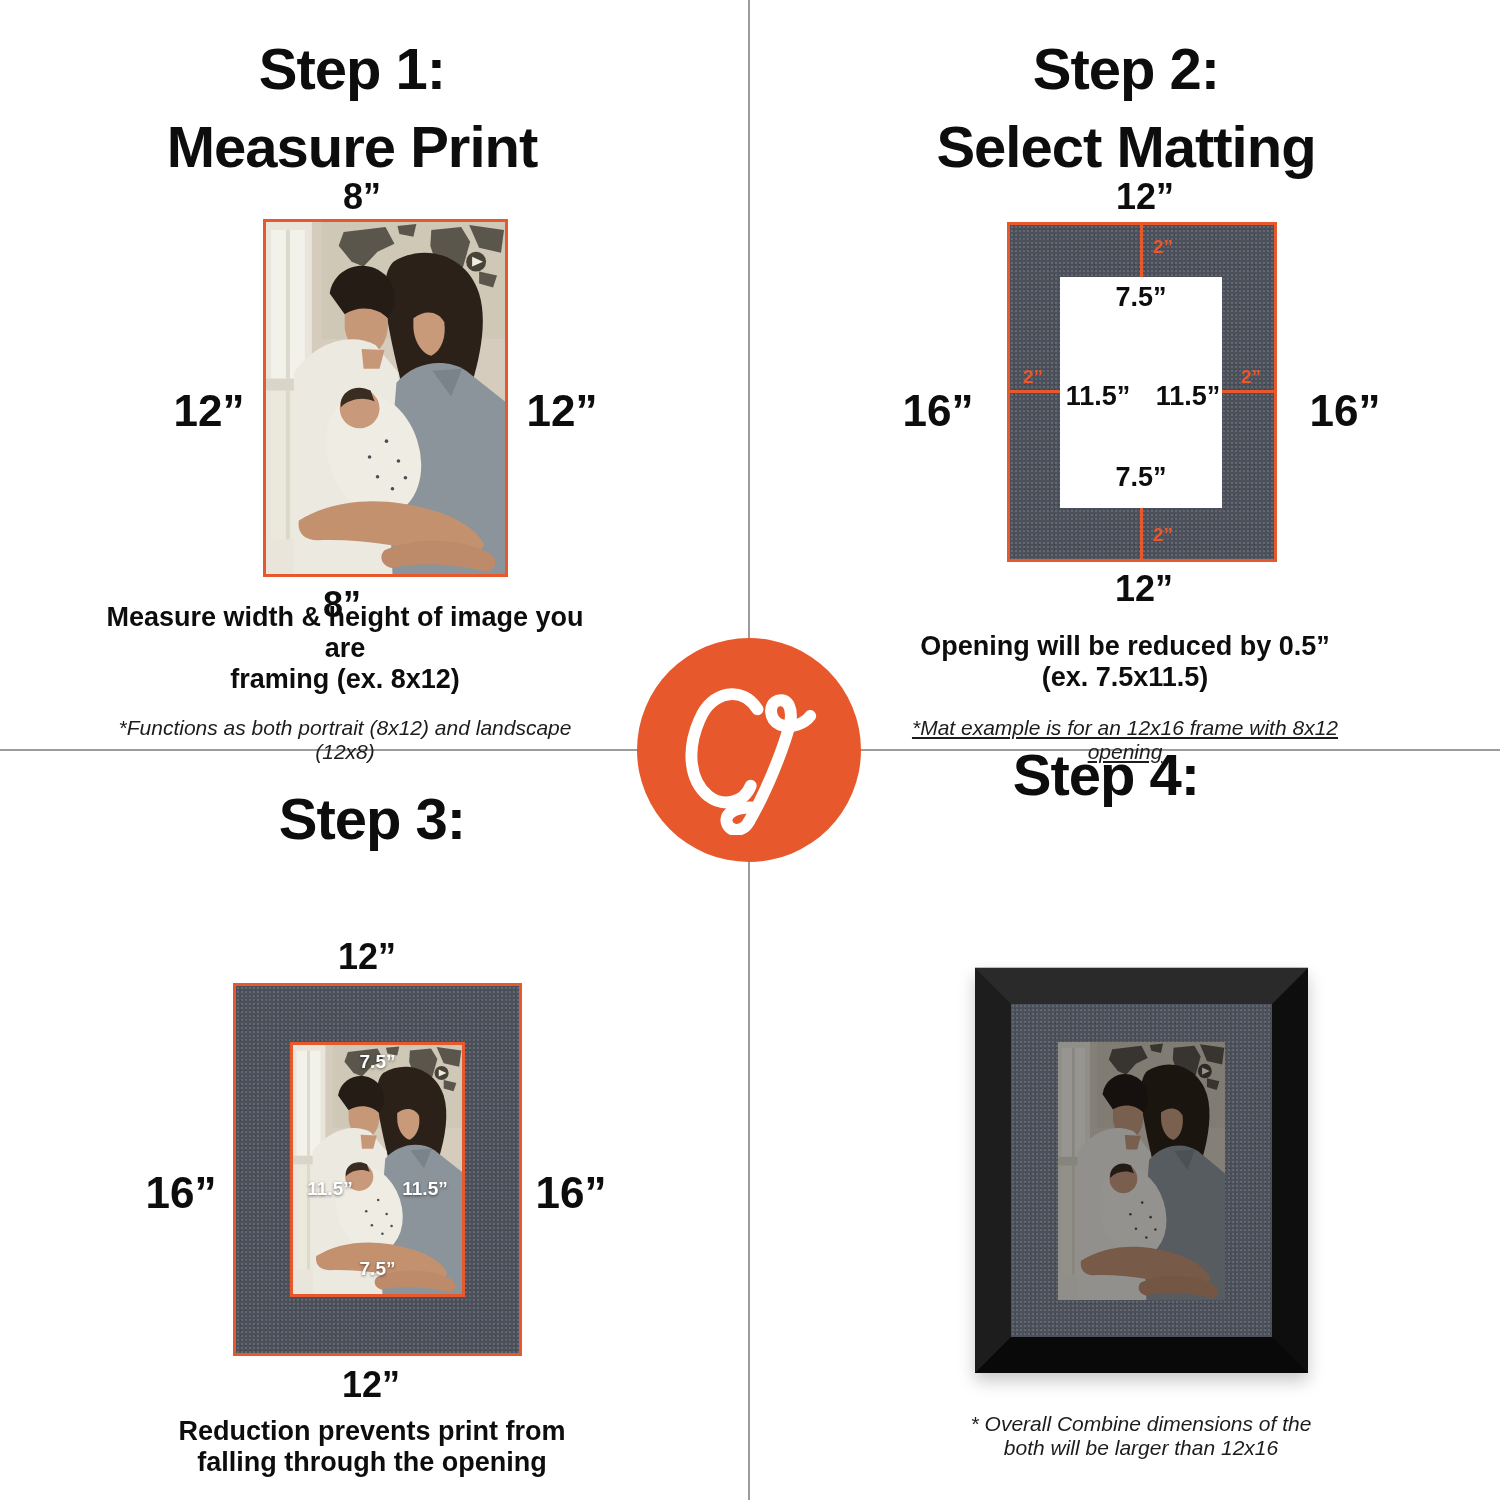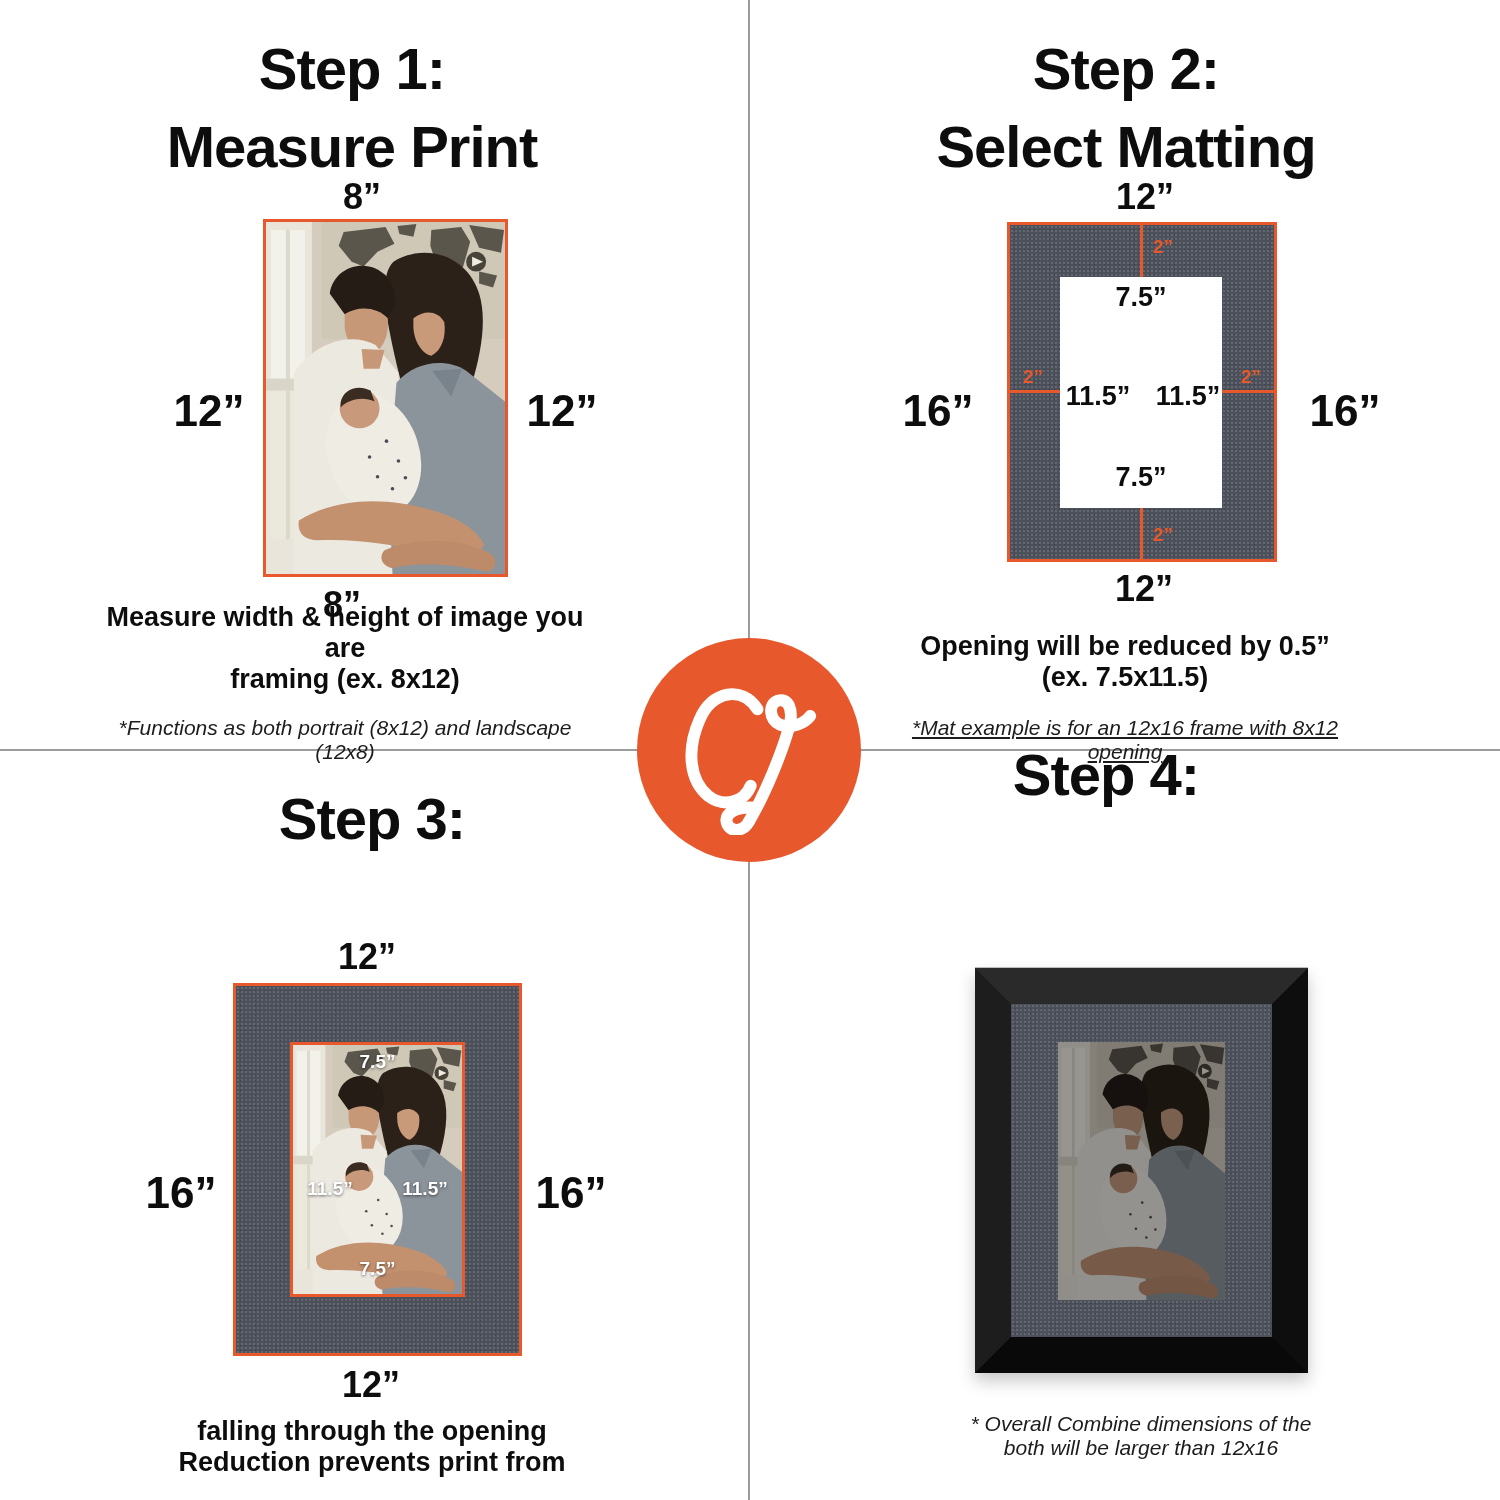--- a/index.html
+++ b/index.html
@@ -200,22 +200,22 @@
       </svg>
     <div class="plabel" style="left:0;right:0;top:6px;">7.5”</div>
     <div class="plabel" style="left:8px;top:133px;width:58px;">11.5”</div>
     <div class="plabel" style="right:8px;top:133px;width:58px;">11.5”</div>
     <div class="plabel" style="left:0;right:0;bottom:14px;">7.5”</div>
   </div>
   <div class="dim dim-lg" style="left:121px;top:1168px;width:120px;">16”</div>
   <div class="dim dim-lg" style="left:511px;top:1168px;width:120px;">16”</div>
   <div class="dim dim-sm" style="left:321px;top:1364px;width:100px;">12”</div>
   <div class="caption" style="left:122px;top:1416px;width:500px;">
+    <div>Reduction prevents print from</div>
     <div>falling through the opening</div>
-    <div>Reduction prevents print from</div>
   </div>
 
   <div class="step-title q4-title">
     <div>Step 4:</div>
   </div>
   <div class="s4-frame">
     <div class="s4-mat mat-tex">
       <div class="s4-photo">
         <svg viewBox="0 0 240 355" preserveAspectRatio="none">
             <use href="#family-photo"></use>

